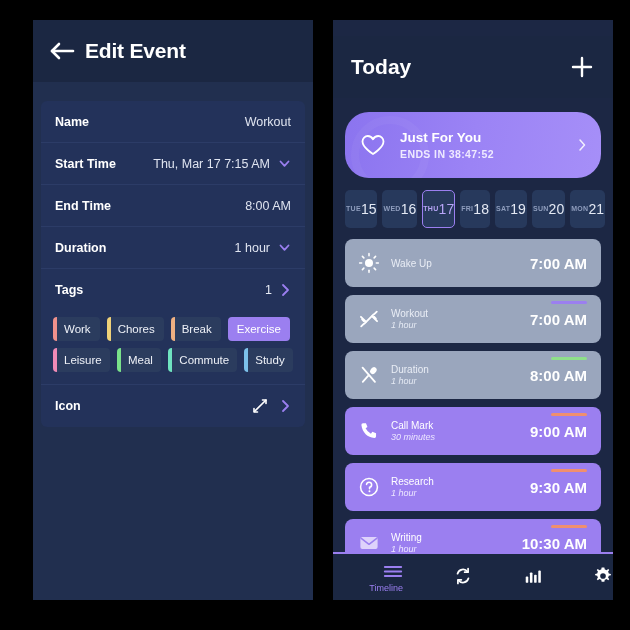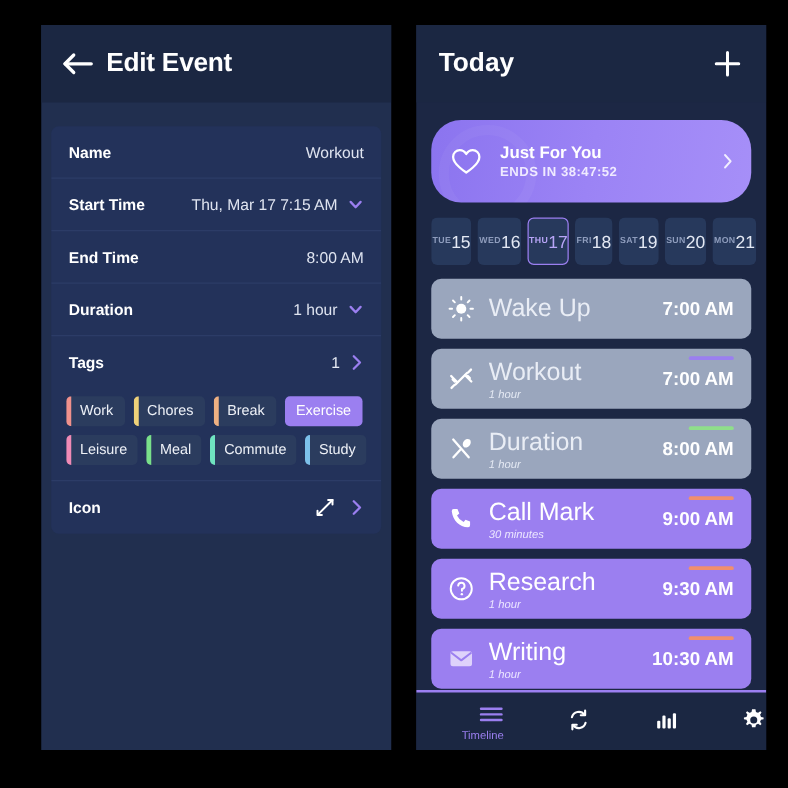--- a/index.html
+++ b/index.html
@@ -165,20 +165,21 @@
   }
 
   
   .today-header {
     height: 62px;
     display: flex;
     align-items: center;
     padding: 0 18px;
     box-sizing: border-box;
     background: #1b2742;
+    margin-top: 16px;
   }
   .today-title {
     color: #ffffff;
     font-size: 21px;
     font-weight: bold;
   }
   .plus-btn {
     margin-left: auto;
     width: 26px; height: 26px;
     display: flex; align-items: center; justify-content: center;
@@ -284,21 +285,21 @@
   .event.past     { background: #9aa6bd; }
   .event.upcoming { background: #9b7ff0; }
   .event-icon {
     width: 24px; height: 24px;
     flex: 0 0 auto;
     margin-right: 10px;
     display: flex; align-items: center; justify-content: center;
   }
   .event-body { display: flex; flex-direction: column; justify-content: center; }
   .event-title {
-    font-size: 20px;
+    font-size: 10px;
     line-height: 1.1;
   }
   .event.past .event-title     { color: #e9edf5; }
   .event.upcoming .event-title { color: #ffffff; }
   .event-dur {
     font-size: 9px;
     font-style: italic;
     margin-top: 1px;
   }
   .event.past .event-dur     { color: #e4e9f3; }

